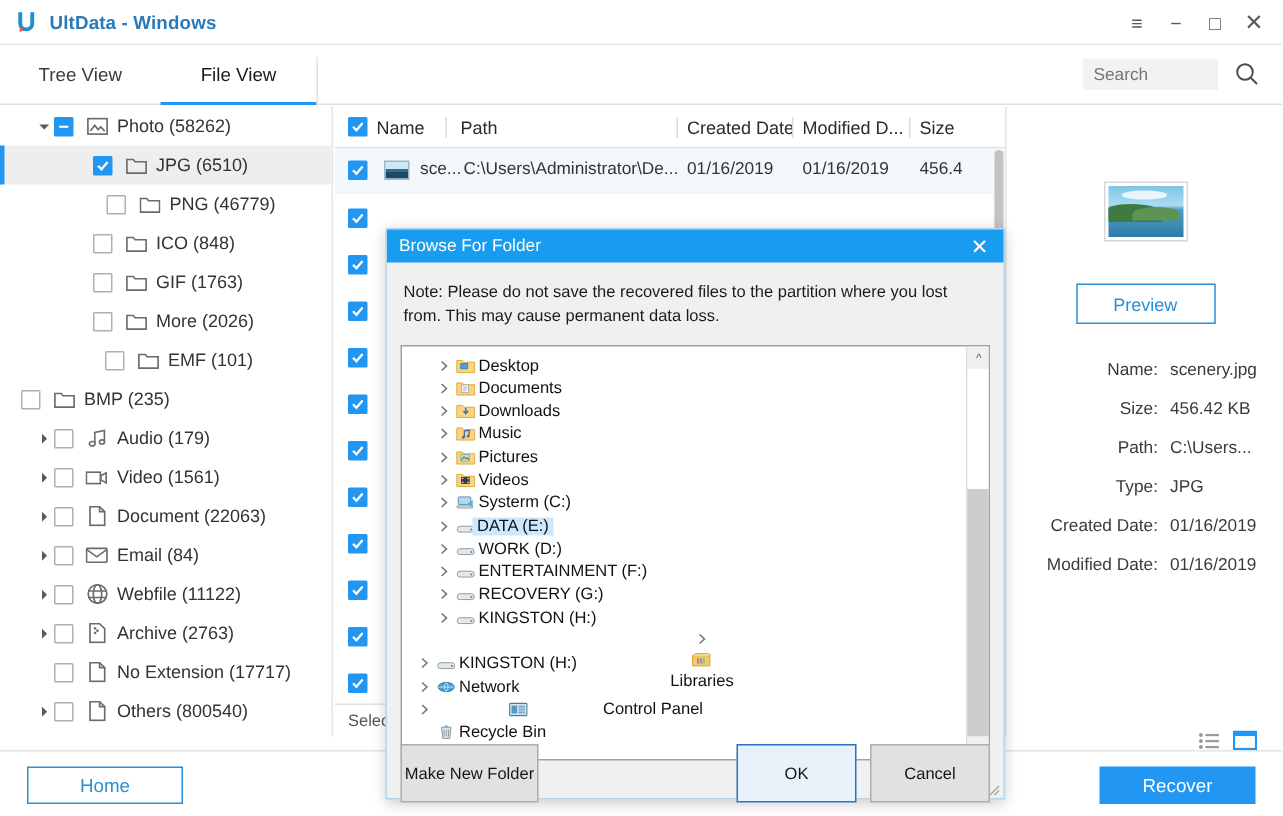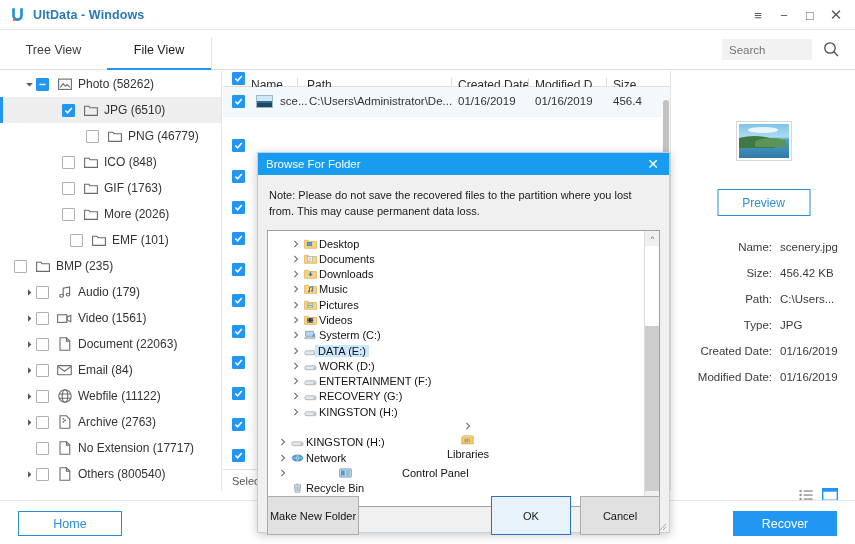--- a/index.html
+++ b/index.html
@@ -123,21 +123,21 @@
 
   
   .filelist {
     position: absolute; top: 71px; left: 223px;
     width: 448px; height: 420px;
     background: #ffffff;
     border-right: 1px solid #e4e4e4;
     overflow: hidden;
   }
   .fl-head {
-    position: relative; height: 16px;
+    position: relative; height: 28px;
     display: flex; align-items: center;
     border-bottom: 1px solid #e0e0e0;
     font-size: 12px; color: #2b2b2b;
     background: #fff;
   }
   .fl-head .cbx { margin-left: 9px; }
   .fl-col { position: absolute; top: 7px; font-size: 12px; color:#2b2b2b; white-space:nowrap;}
   .fl-vsep { position:absolute; top:7px; width:1px; height:14px; background:#dcdcdc; }
   .fl-row {
     position: relative; height: 30px;
@@ -399,21 +399,21 @@
             <path d="M1.5 5 L4 7.6 L8.6 2.2" fill="none" stroke="#fff" stroke-width="1.7"></path>
           </svg>
         </div>
         <div class="ficon" style="margin-left: 6px;">
           <svg width="14" height="12" viewBox="0 0 14 12">
             <path d="M0.6 2.3 h4.3 l1.1 1.5 h7.4 v7.6 h-12.8 z" fill="none" stroke="#6b6b6b" stroke-width="1.1"></path>
           </svg>
         </div>
         <div class="tlabel">JPG (6510)</div>
       </div>
-      <div class="tree-row" style="padding-left: 72px;">
+      <div class="tree-row" style="padding-left: 57px;">
         <div class="tw"></div>
         <div class="cb unchecked"></div>
         <div class="ficon" style="margin-left: 6px;">
           <svg width="14" height="12" viewBox="0 0 14 12">
             <path d="M0.6 2.3 h4.3 l1.1 1.5 h7.4 v7.6 h-12.8 z" fill="none" stroke="#6b6b6b" stroke-width="1.1"></path>
           </svg>
         </div>
         <div class="tlabel">PNG (46779)</div>
       </div>
       <div class="tree-row" style="padding-left: 48px;">

